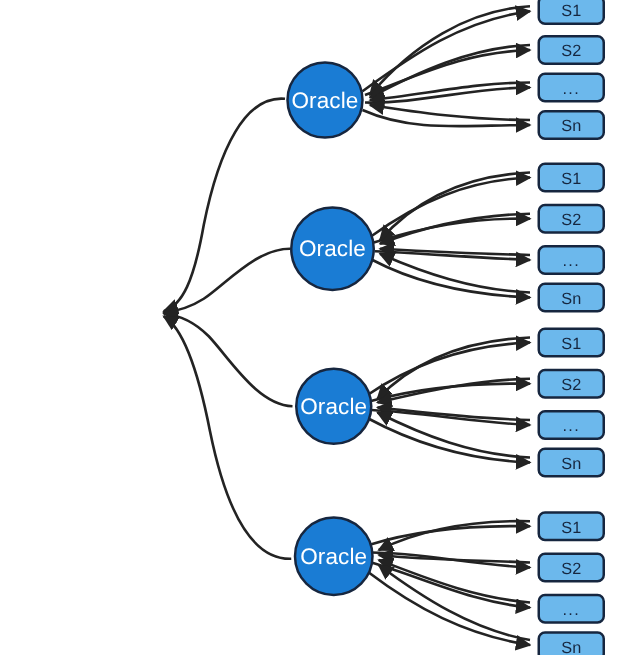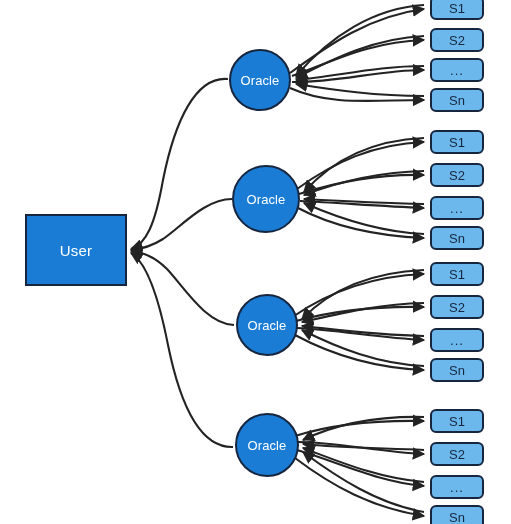--- a/index.html
+++ b/index.html
@@ -39,21 +39,21 @@
     border: 2px solid #16263f;
     color: #ffffff;
     font-size: 15px;
     letter-spacing: 0.2px;
   }
   .oracle-node {
     background: #1a7cd4;
     border: 2px solid #16263f;
     border-radius: 50%;
     color: #ffffff;
-    font-size: 13px;
+    font-size: 18px;
     letter-spacing: 0.1px;
   }
   .service-node {
     background: #6cb8ec;
     border: 2px solid #16263f;
     border-radius: 6px;
     color: #16263f;
     font-size: 13px;
   }
   .service-node.ellipsis-node {
@@ -114,23 +114,20 @@
       <path d="M 297 442 C 337 442 378 452 424 454"></path>
       <path d="M 297 450 C 338 462 378 482 424 486"></path>
       <path d="M 295 458 C 332 486 372 508 424 516"></path>
       <path d="M 424 417 C 376 416 336 424 303 440"></path>
       <path d="M 424 450 C 378 448 340 448 303 444"></path>
       <path d="M 424 482 C 378 478 340 462 303 448"></path>
       <path d="M 424 512 C 378 504 338 478 303 452"></path>
     </g>
   </svg>
 
-  <div class="node user-node" style="left:25px; top:214px; width:102px; height:72px;">
-    <span>User</span>
-  </div>
 
   <div class="node oracle-node" style="left:229px; top:49px; width:62px; height:62px;">
     <span>Oracle</span>
   </div>
   <div class="node service-node" style="left:430px; top:-4px; width:54px; height:24px;">
     <span>S1</span>
   </div>
   <div class="node service-node" style="left:430px; top:28px; width:54px; height:24px;">
     <span>S2</span>
   </div>

